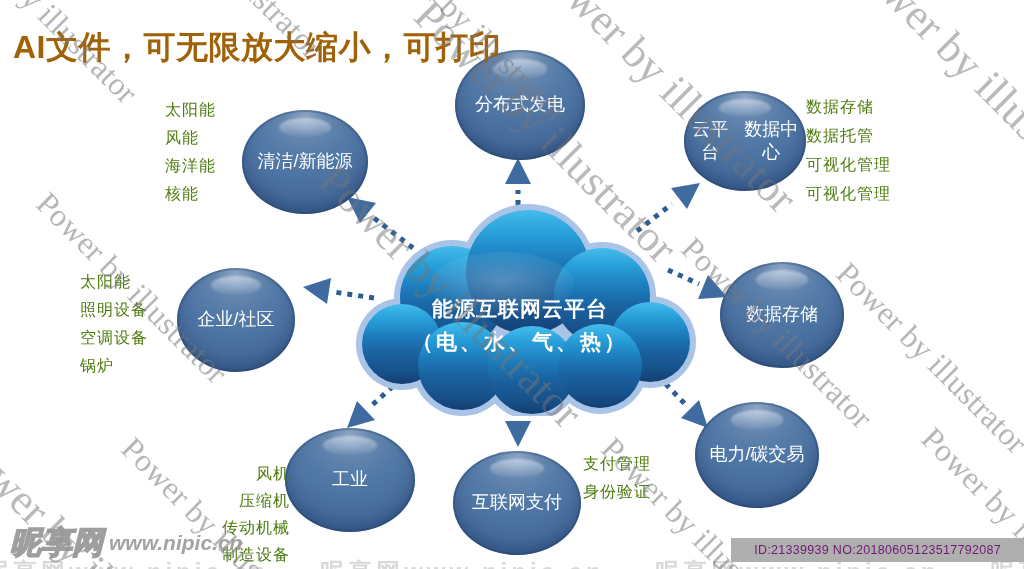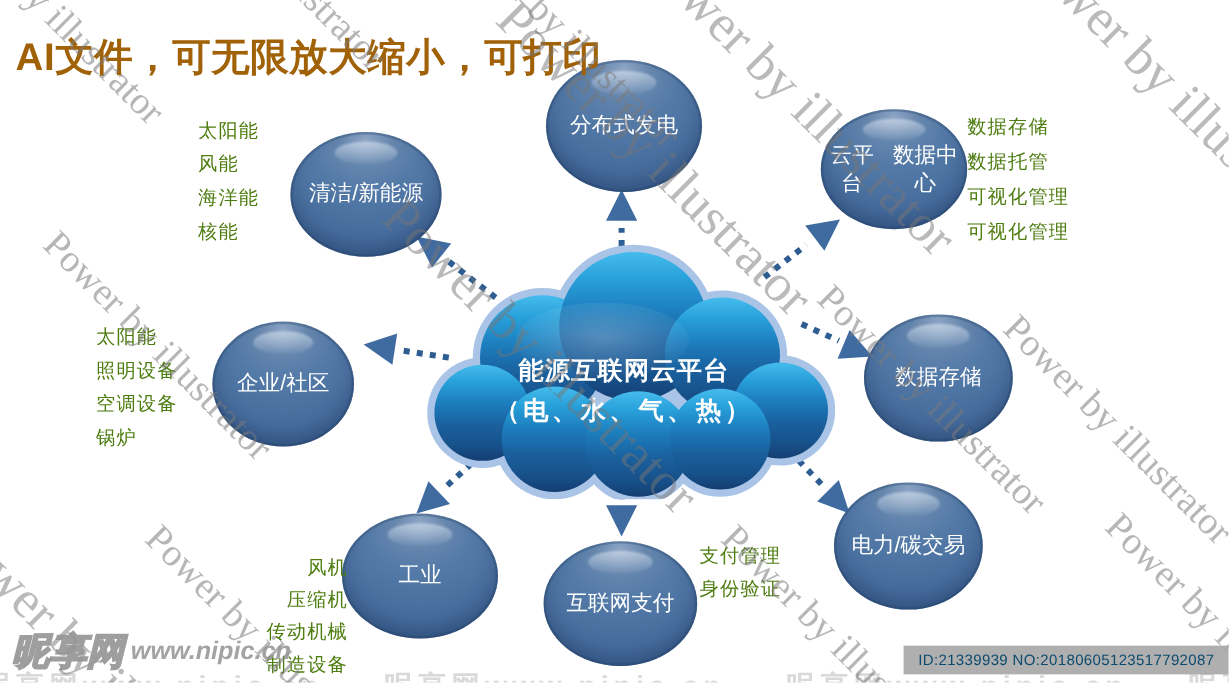--- a/index.html
+++ b/index.html
@@ -68,22 +68,22 @@
   #nipic-logo .url{
     font-size:21px;font-weight:bold;font-style:italic;color:rgba(150,150,150,.88);
   }
   #bottom-strip{
     position:absolute;left:-15px;top:556px;z-index:1;white-space:nowrap;
     font-size:24px;font-weight:bold;color:rgba(160,160,160,.4);letter-spacing:4px;
   }
   #bottom-strip span{margin-right:40px;}
   #id-bar{
     position:absolute;right:0;top:538px;height:24px;z-index:8;
-    background:rgba(168,168,168,.92);color:#0c4a6e;
-    display:flex;align-items:center;padding:0 12px;
+    background:rgba(168,168,168,.92);color:#701a75;
+    display:flex;align-items:center;padding:0 23px;
     font-size:12.5px;letter-spacing:0.3px;
   }
 </style>
 </head>
 <body>
 
 <div id="stage">
 
   <svg id="arrows" width="1024" height="569" viewBox="0 0 1024 569">
 

